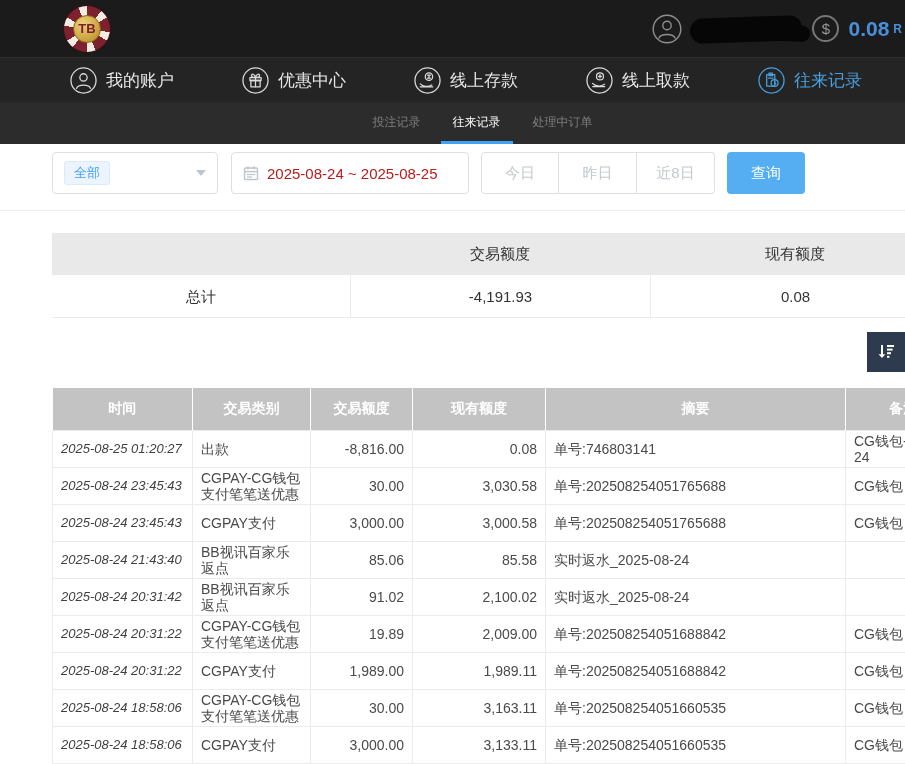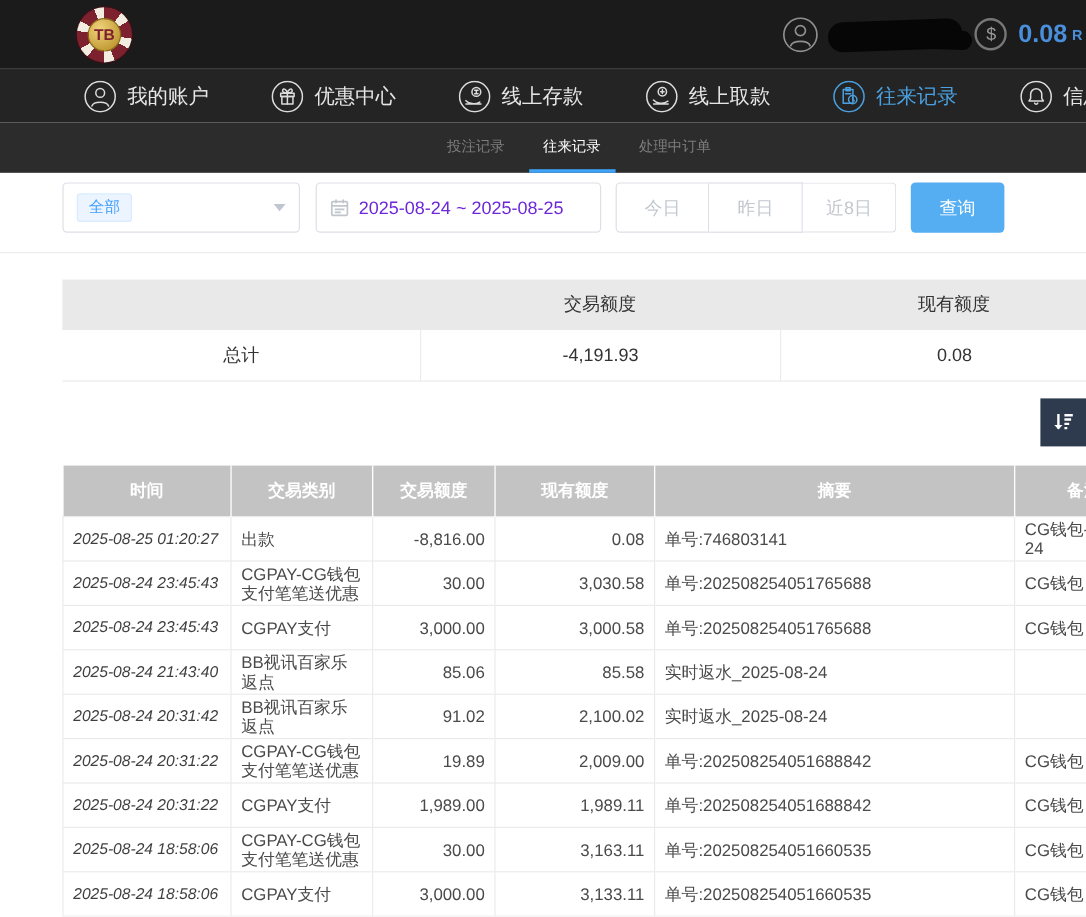--- a/index.html
+++ b/index.html
@@ -25,44 +25,44 @@
     margin:2px 10px 0 8px; transform:rotate(-2deg); position:relative; }
   .redacted::after { content:""; position:absolute; right:-8px; top:9px; width:64px; height:16px;
     background:#060606; border-radius:9px; transform:rotate(4deg); }
   .coin-icon { width:27px; height:27px; border:2px solid #777; border-radius:50%;
     color:#999; font-size:15px; display:flex; align-items:center; justify-content:center; margin-right:9px; }
   .balance-amount { color:#4a8fdb; font-size:21px; font-weight:bold; }
   .currency { color:#4a8fdb; font-size:12px; font-weight:bold; margin-left:4px; }
 
   
   .main-nav { height:45px; background:#242424; border-top:1px solid #2e2e2e;
-    display:flex; align-items:center; gap:52px; padding-left:70px; white-space:nowrap; overflow:hidden; }
+    display:flex; align-items:center; gap:68px; padding-left:70px; white-space:nowrap; overflow:hidden; }
   .nav-item { display:flex; align-items:center; gap:9px; color:#e6e6e6; font-size:17px; cursor:pointer; flex:0 0 auto; }
   .nav-item svg { width:27px; height:27px; flex:0 0 auto; }
   .nav-item .stroke { stroke:#dcdcdc; fill:none; stroke-width:1.3; stroke-linecap:round; stroke-linejoin:round; }
   .nav-item.active { color:#4aa0e0; }
   .nav-item.active .stroke { stroke:#4aa0e0; }
 
   
   .sub-nav { height:42px; background:#2c2c2c; display:flex; justify-content:center; }
   .tabs { display:flex; margin-left:60px; }
   .tab { position:relative; height:42px; line-height:40px; padding:0 16px; font-size:12px; color:#7d7d7d; cursor:pointer; }
   .tab.active { color:#fff; }
   .tab.active::after { content:""; position:absolute; left:4px; right:4px; bottom:0; height:3px; background:#3fa2f7; }
 
   
   .filter-bar { margin:8px 0 0 52px; display:flex; height:42px; }
-  .select-box { width:198px; border:1px solid #dcdfe6; border-radius:4px; background:#fff;
+  .select-box { width:166px; border:1px solid #dcdfe6; border-radius:4px; background:#fff;
     display:flex; align-items:center; padding:0 11px; cursor:pointer; }
   .tag { background:#ecf5ff; border:1px solid #d9ecff; color:#409eff; font-size:13px;
     padding:2px 9px; border-radius:3px; }
   .select-arrow { margin-left:auto; width:0; height:0;
     border-left:5px solid transparent; border-right:5px solid transparent; border-top:6px solid #bfc6d1; }
   .date-box { width:238px; margin-left:13px; border:1px solid #dcdfe6; border-radius:4px; background:#fff;
-    display:flex; align-items:center; gap:8px; padding:0 11px; color:#6d28d9; font-size:15px; cursor:pointer; }
+    display:flex; align-items:center; gap:8px; padding:0 11px; color:#b91c1c; font-size:15px; cursor:pointer; }
   .quick-group { margin-left:12px; display:flex; }
   .quick-btn { width:78px; border:1px solid #dcdfe6; border-left-width:0; background:#fff; color:#c3c8cf;
     font-size:15px; display:flex; align-items:center; justify-content:center; cursor:pointer; }
   .quick-btn:first-child { border-left-width:1px; border-radius:4px 0 0 4px; }
   .quick-btn:last-child { border-radius:0 4px 4px 0; }
   .search-btn { margin-left:12px; width:78px; background:#55aef2; border:none; border-radius:4px;
     color:#fff; font-size:15px; display:flex; align-items:center; justify-content:center; cursor:pointer; }
 
   .divider { margin-top:16px; border-top:1px solid #ececec; }
 

